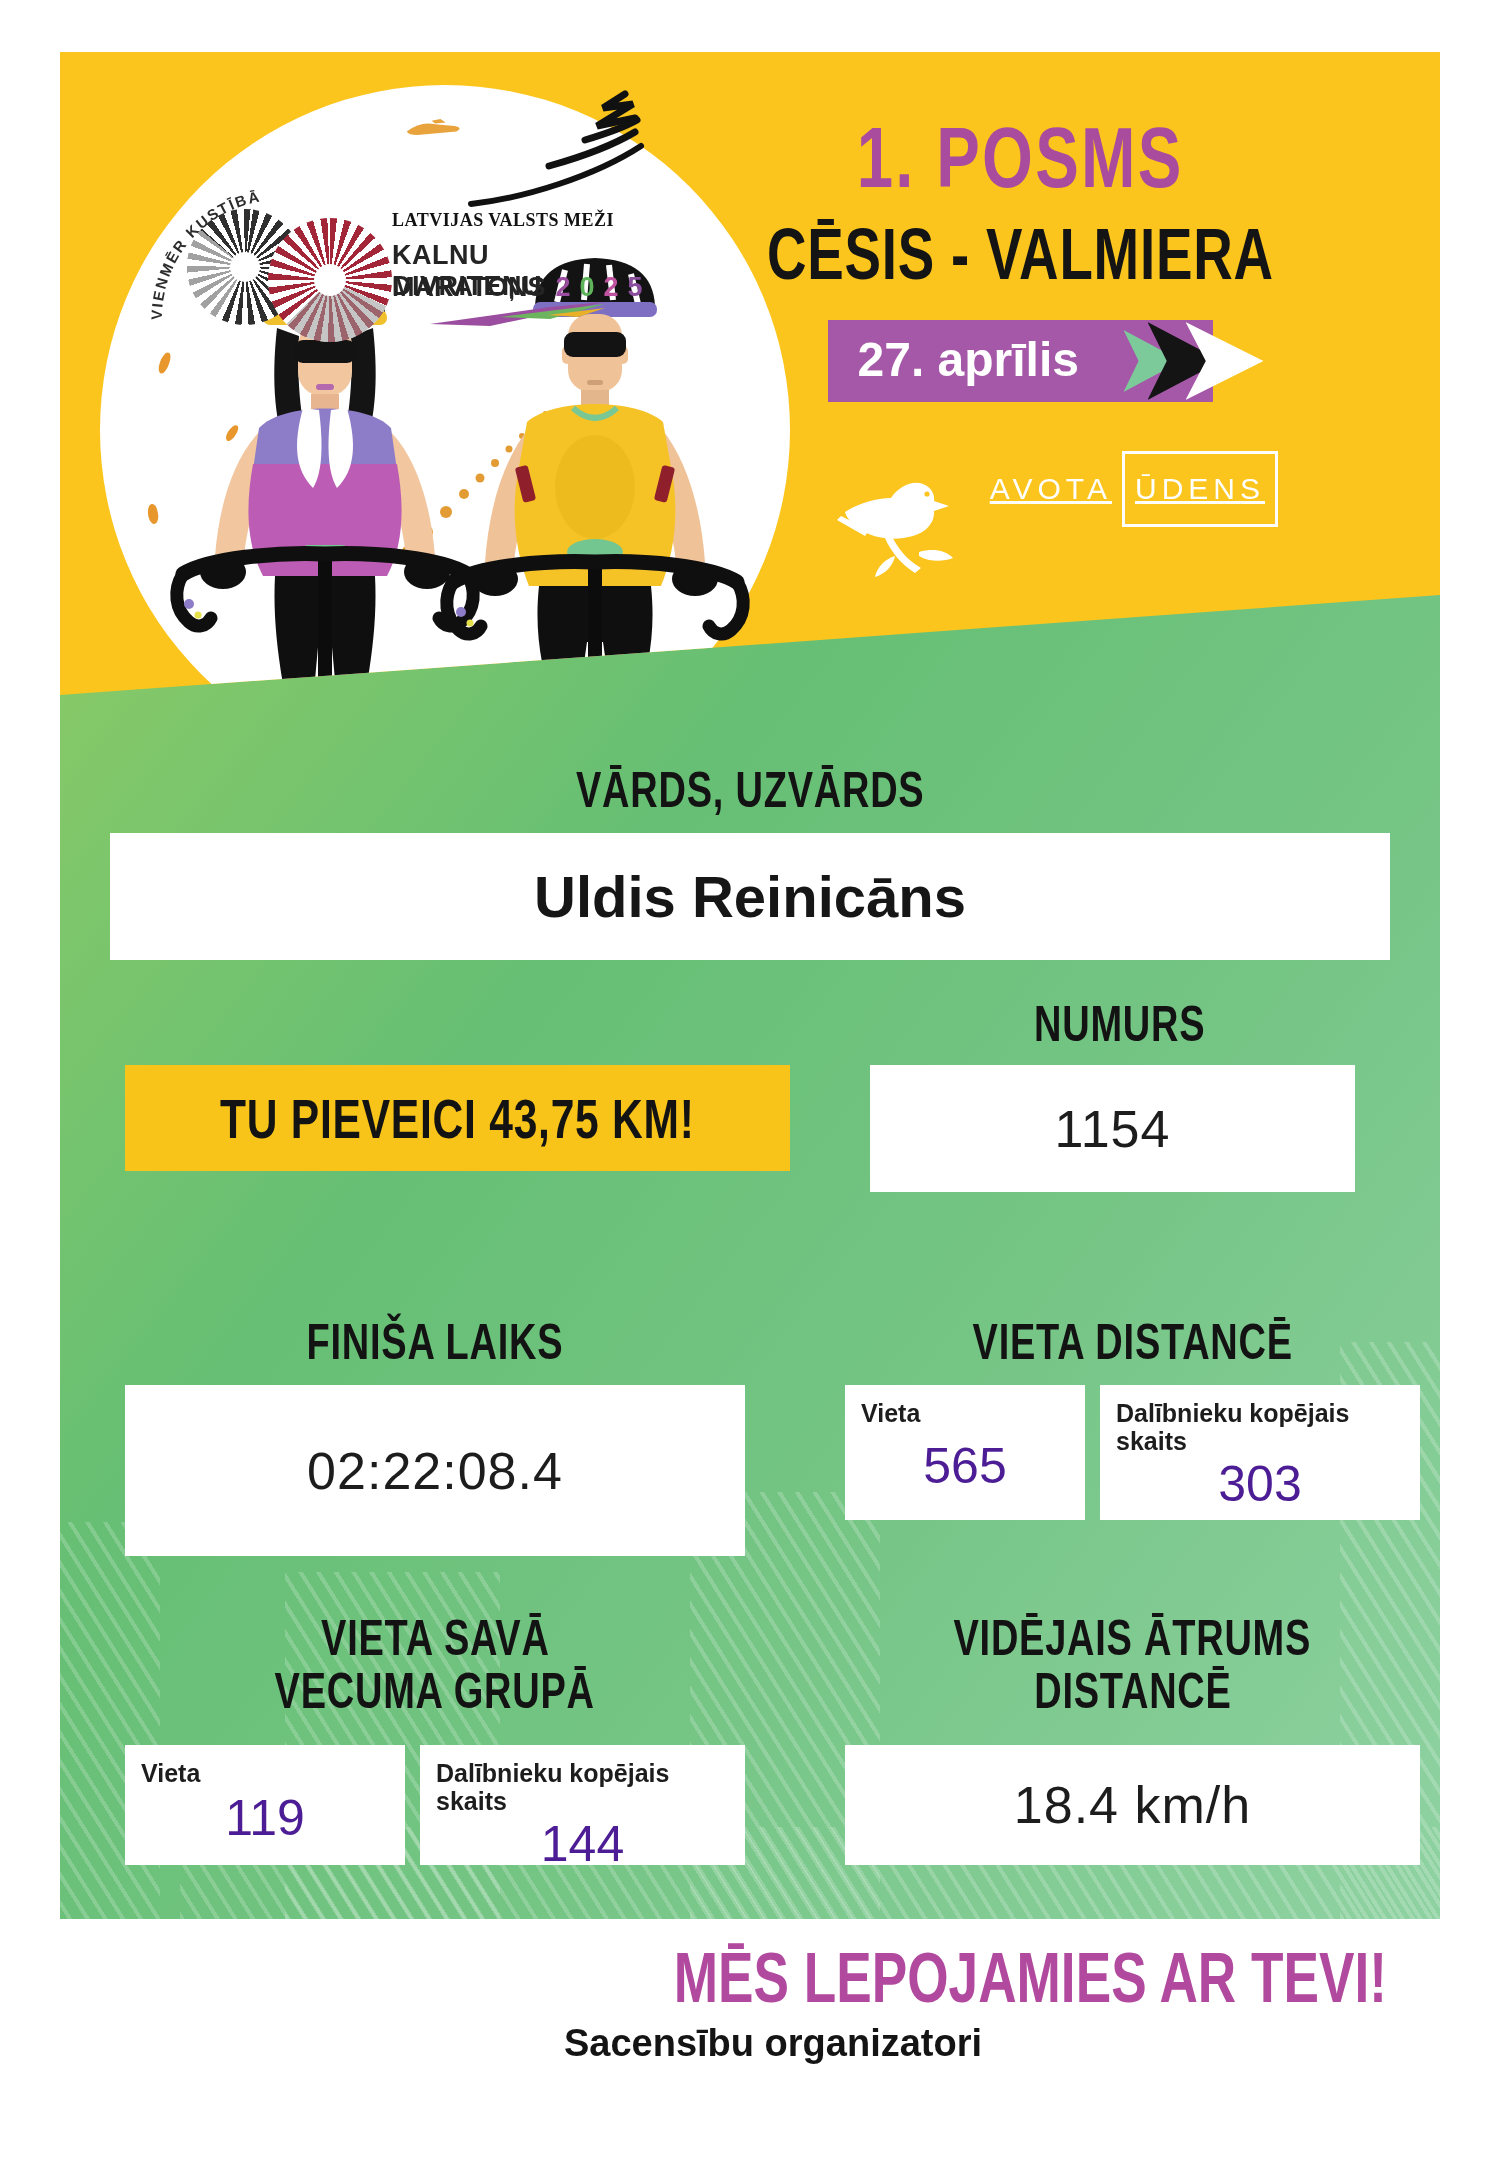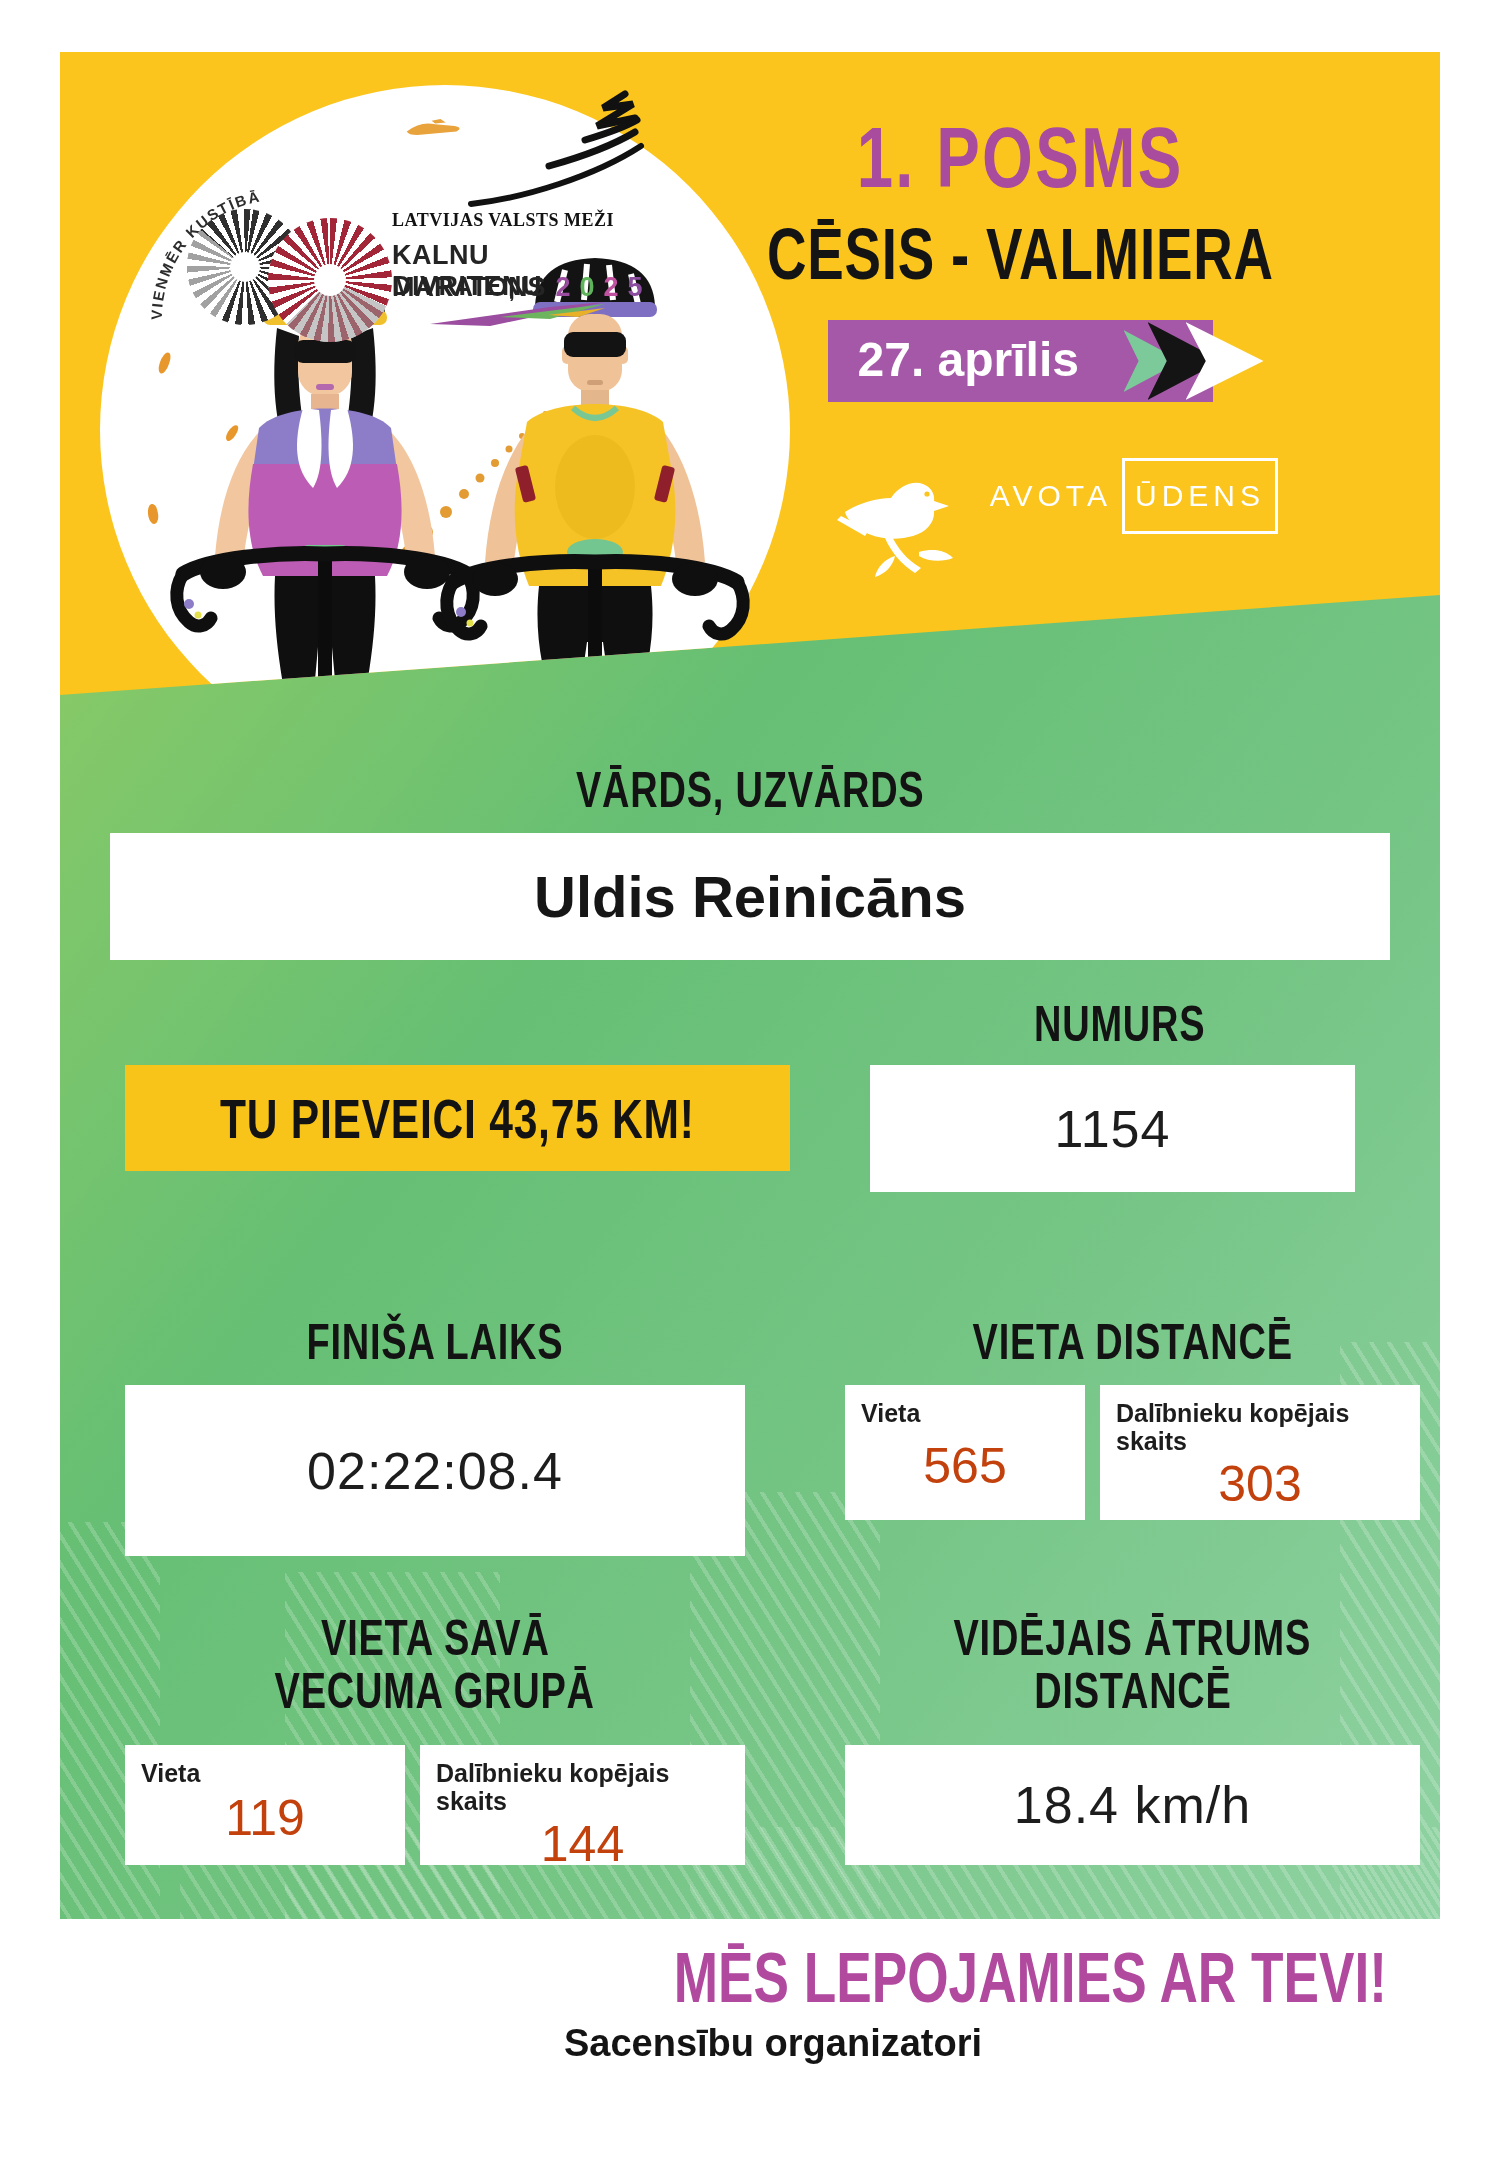--- a/index.html
+++ b/index.html
@@ -44,31 +44,31 @@
   .chev{position:absolute;clip-path:polygon(0 0,100% 50%,0 100%,26% 50%);}
   .chev.g{left:0;top:10px;width:58px;height:62px;background:var(--chevron_green,#7cc99a);}
   .chev.b{left:24px;top:2px;width:74px;height:78px;background:#141414;}
   .chev.w{left:62px;top:2px;width:78px;height:78px;background:#ffffff;}
   
   .sponsor{position:relative;margin-top:40px;height:160px;}
   .bird{position:absolute;left:212px;top:18px;width:136px;height:120px;}
   .sp-text{position:absolute;left:358px;top:6px;width:300px;color:#fff;text-align:right;}
   .brand{font-size:56px;letter-spacing:2px;font-weight:400;line-height:1;}
   .brand sup{font-size:15px;vertical-align:28px;letter-spacing:0;}
-  .subrow{margin-top:10px;font-size:30px;letter-spacing:5px;display:flex;justify-content:flex-end;align-items:center;}
+  .subrow{margin-top:3px;font-size:30px;letter-spacing:5px;display:flex;justify-content:flex-end;align-items:center;text-decoration:underline;}
   .udens{border:3px solid #fff;padding:18px 10px;margin-left:10px;}
   
   .gc{position:absolute;z-index:3;}
   .heading{color:#131313;font-weight:800;font-size:50px;line-height:1.05;text-align:center;}
   .heading .cond{letter-spacing:1px;}
   .box{position:absolute;z-index:3;background:#fff;display:flex;align-items:center;justify-content:center;}
   .bigval{font-size:52px;color:#1d1d1d;letter-spacing:1px;}
   .statbox{flex-direction:column;align-items:stretch;justify-content:flex-start;}
   .statlabel{font-size:25px;font-weight:700;color:#1d1d1d;line-height:1.12;padding:14px 14px 0 16px;}
-  .statval{flex:1;display:flex;align-items:center;justify-content:center;font-size:50px;color:#c2410c;padding-bottom:16px;}
+  .statval{flex:1;display:flex;align-items:center;justify-content:center;font-size:50px;color:#4c1d95;padding-bottom:16px;}
   .banner{background:var(--banner_yellow,#f8c41a);}
   .banner .cond{font-size:56px;font-weight:800;color:#131313;letter-spacing:1px;}
   
   .footer-title{position:absolute;left:0;right:0;top:1938px;text-align:right;font-weight:800;font-size:70px;
                 color:var(--footer_magenta,#b14a9e);}
   .footer-sub{position:absolute;left:0;right:0;top:2022px;text-align:center;font-weight:700;font-size:38px;color:#141414;padding-left:46px;}
 </style>
 </head>
 <body>
 

